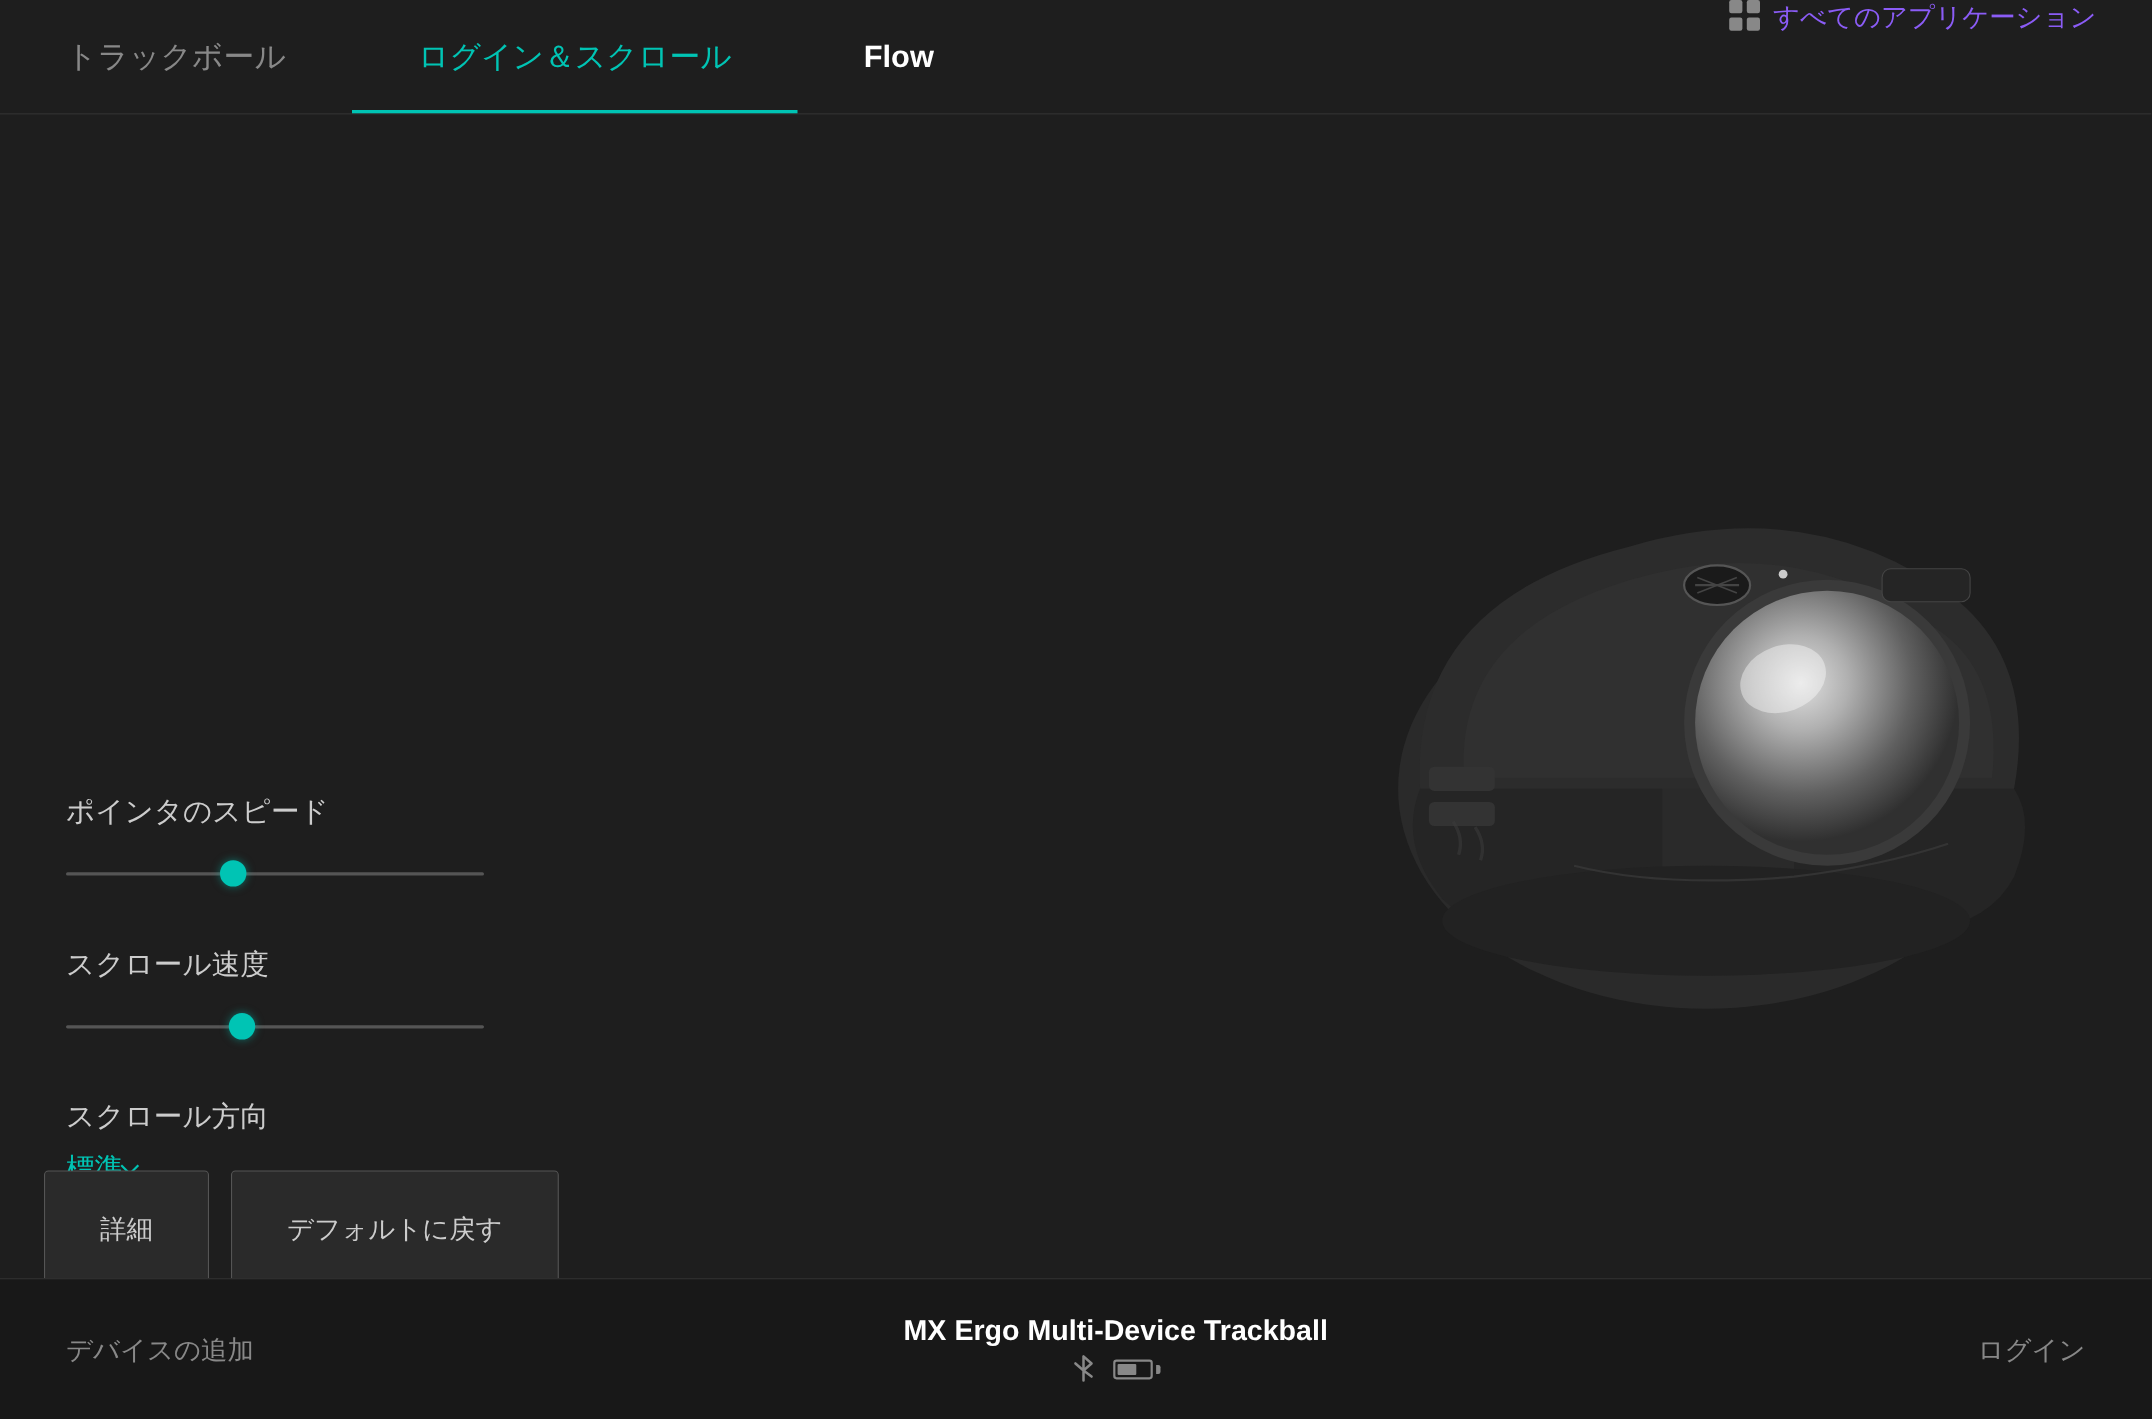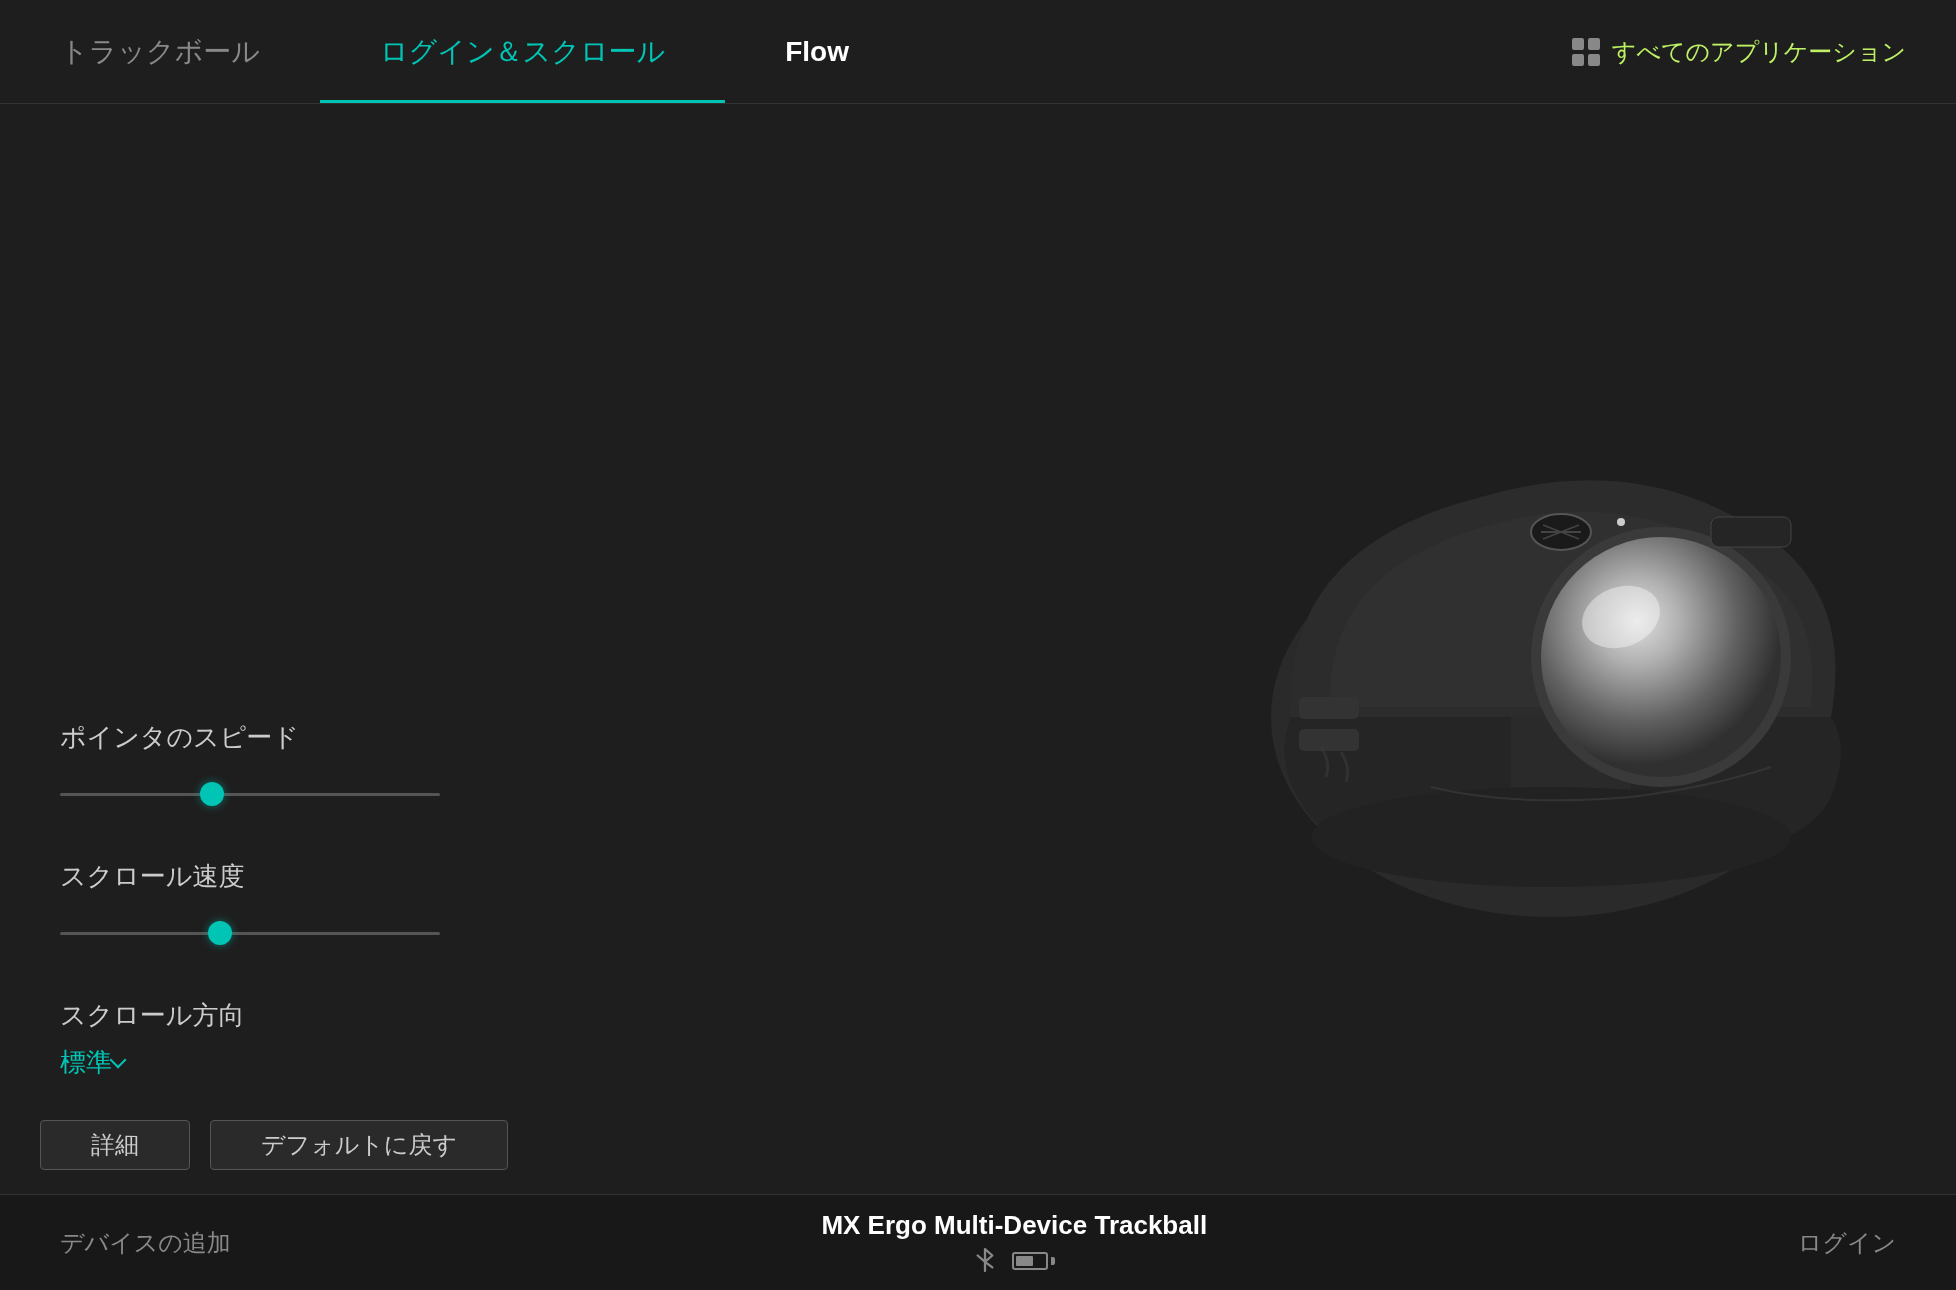--- a/index.html
+++ b/index.html
@@ -57,23 +57,22 @@
       background: #00c4b4;
     }
 
     .nav-tab.flow {
       color: #ffffff;
       font-weight: 600;
     }
 
     .header-right {
       display: flex;
-      align-items: center;
       padding-right: 50px;
-      color: #bef264;
+      color: #8b5cf6;
       font-size: 24px;
       gap: 12px;
     }
 
     .grid-icon {
       display: grid;
       grid-template-columns: 1fr 1fr;
       gap: 4px;
       width: 28px;
       height: 28px;
@@ -180,36 +179,36 @@
     
     .bottom-buttons {
       position: absolute;
       bottom: 120px;
       left: 40px;
       display: flex;
       gap: 20px;
     }
 
     .btn {
-      padding: 8px 50px;
+      padding: 36px 50px;
       font-size: 24px;
       border: 1px solid #555;
       background: #2a2a2a;
       color: #cccccc;
       cursor: pointer;
       border-radius: 4px;
     }
 
     
     .footer {
       position: absolute;
       bottom: 0;
       left: 0;
       right: 0;
-      height: 96px;
+      height: 128px;
       background: #181818;
       border-top: 1px solid #333;
       display: flex;
       align-items: center;
       justify-content: space-between;
       padding: 0 60px;
     }
 
     .footer-left {
       font-size: 24px;

